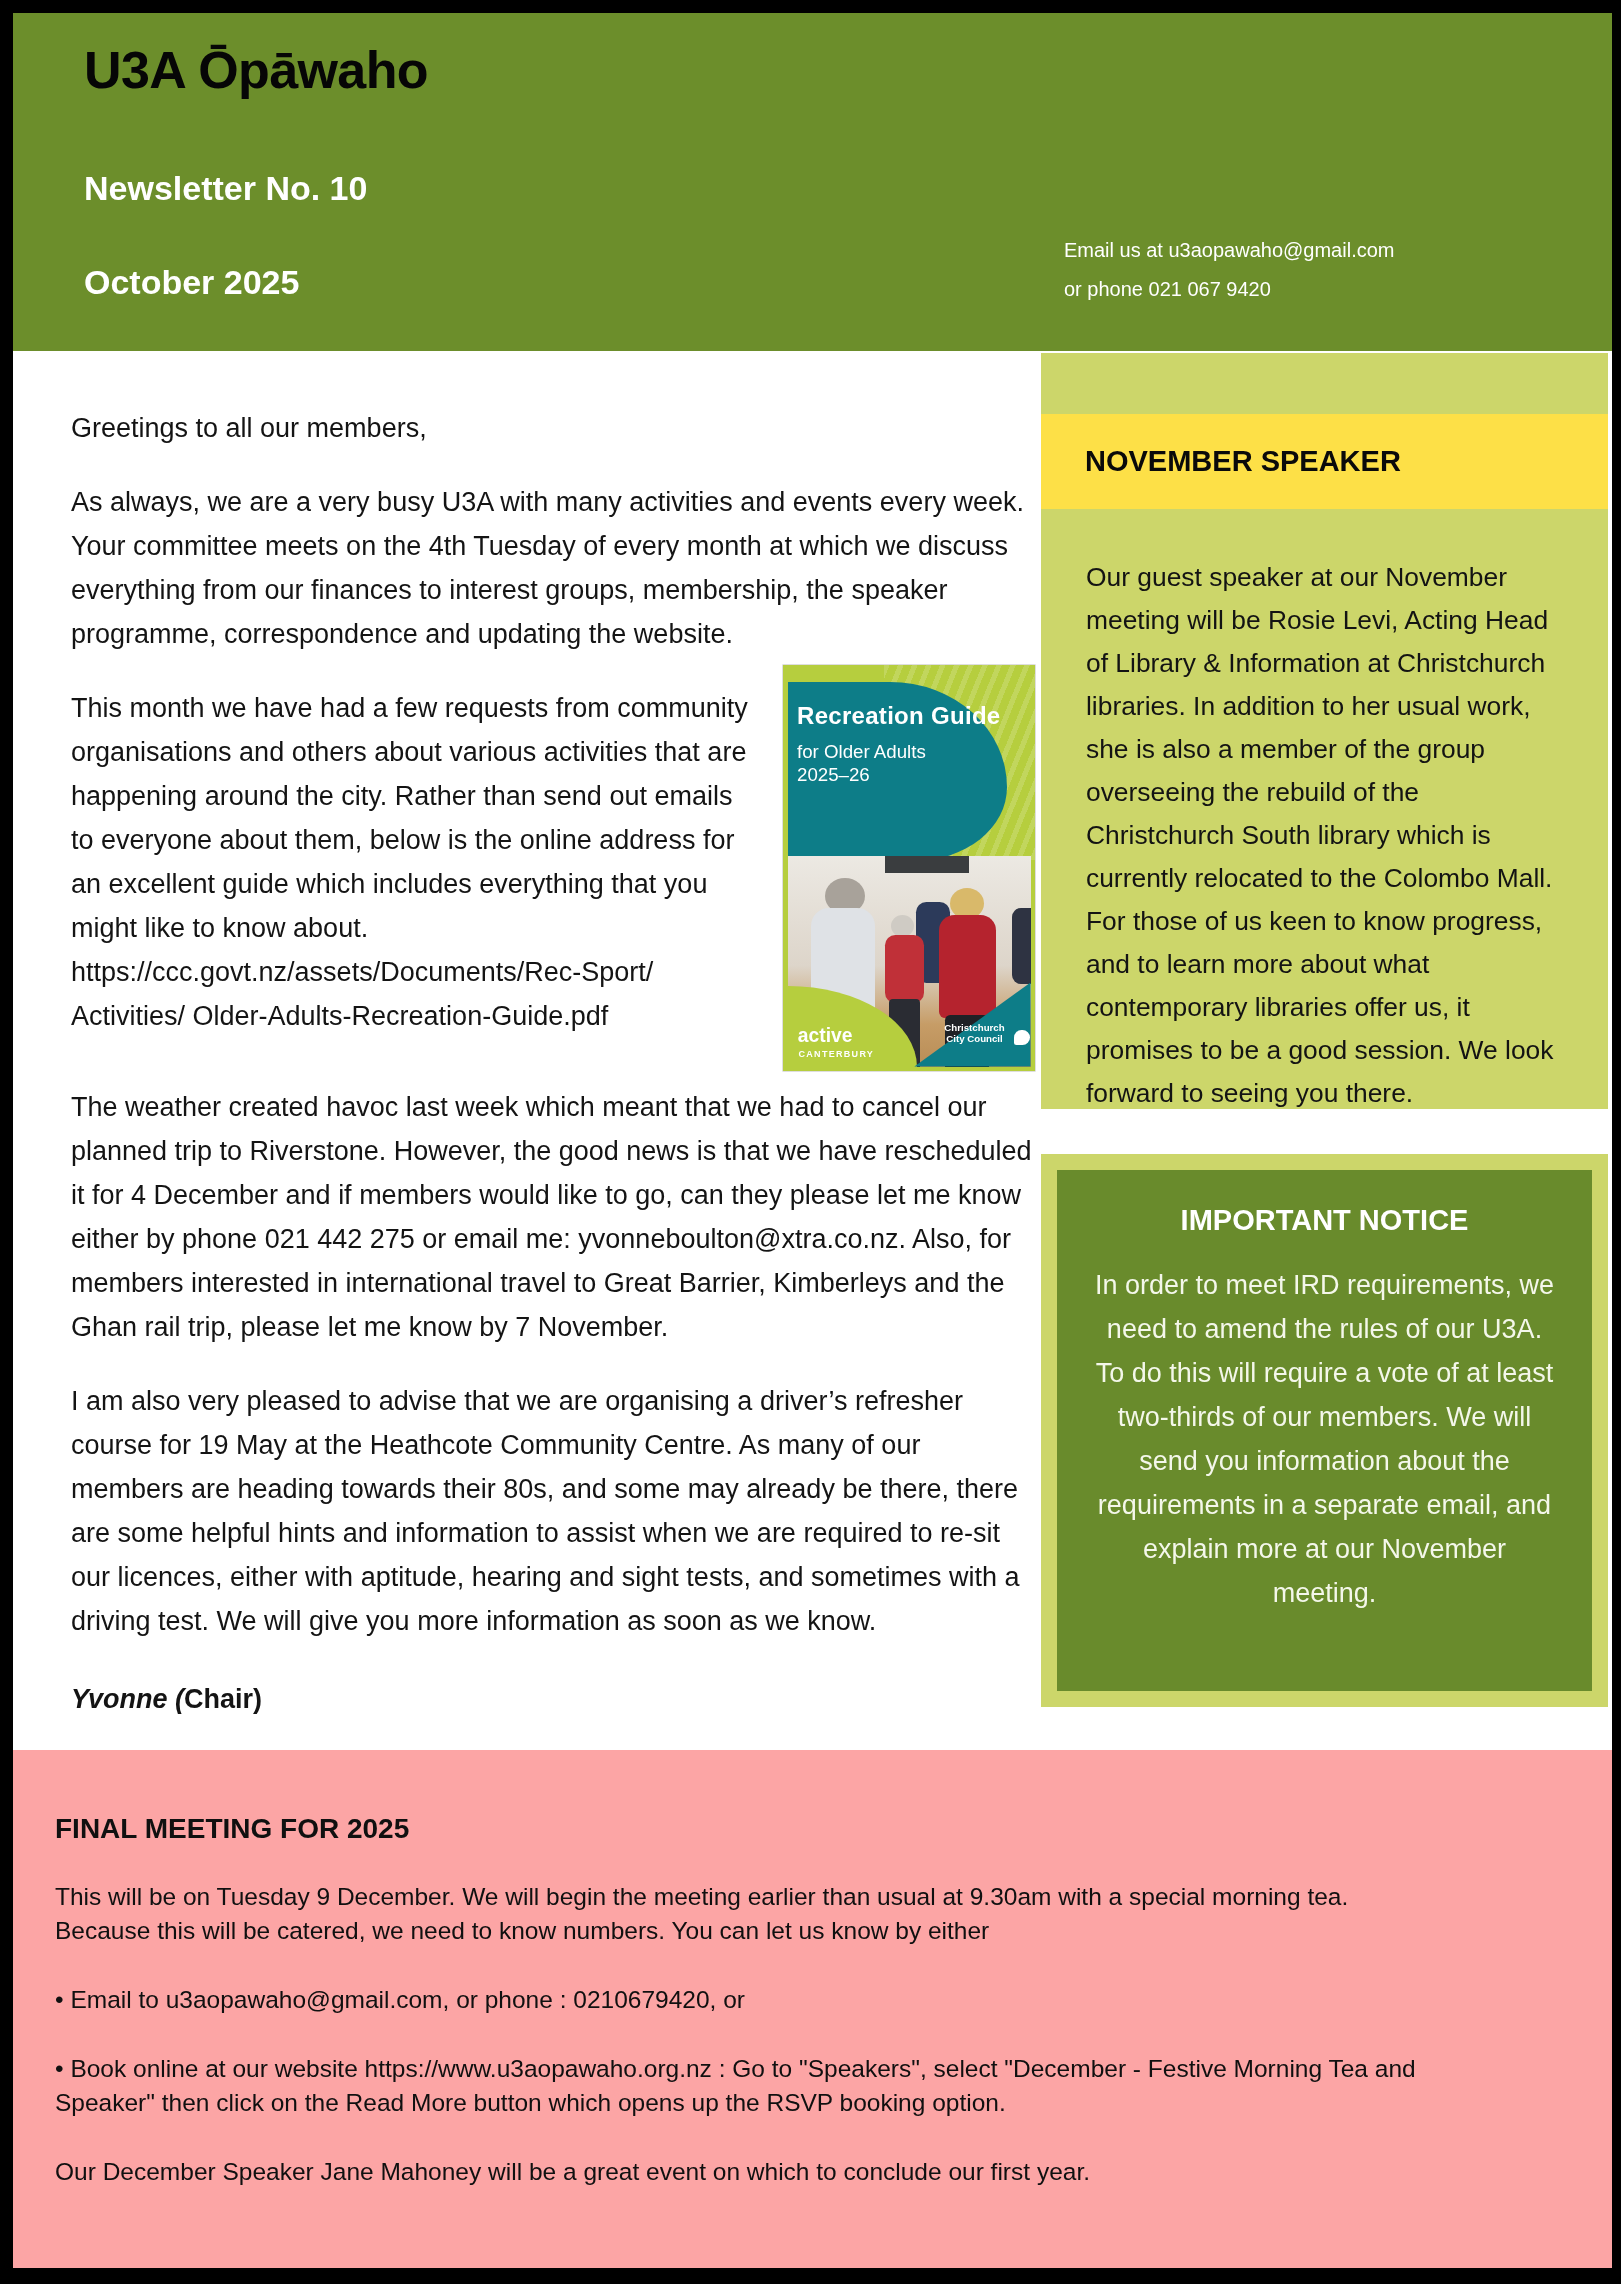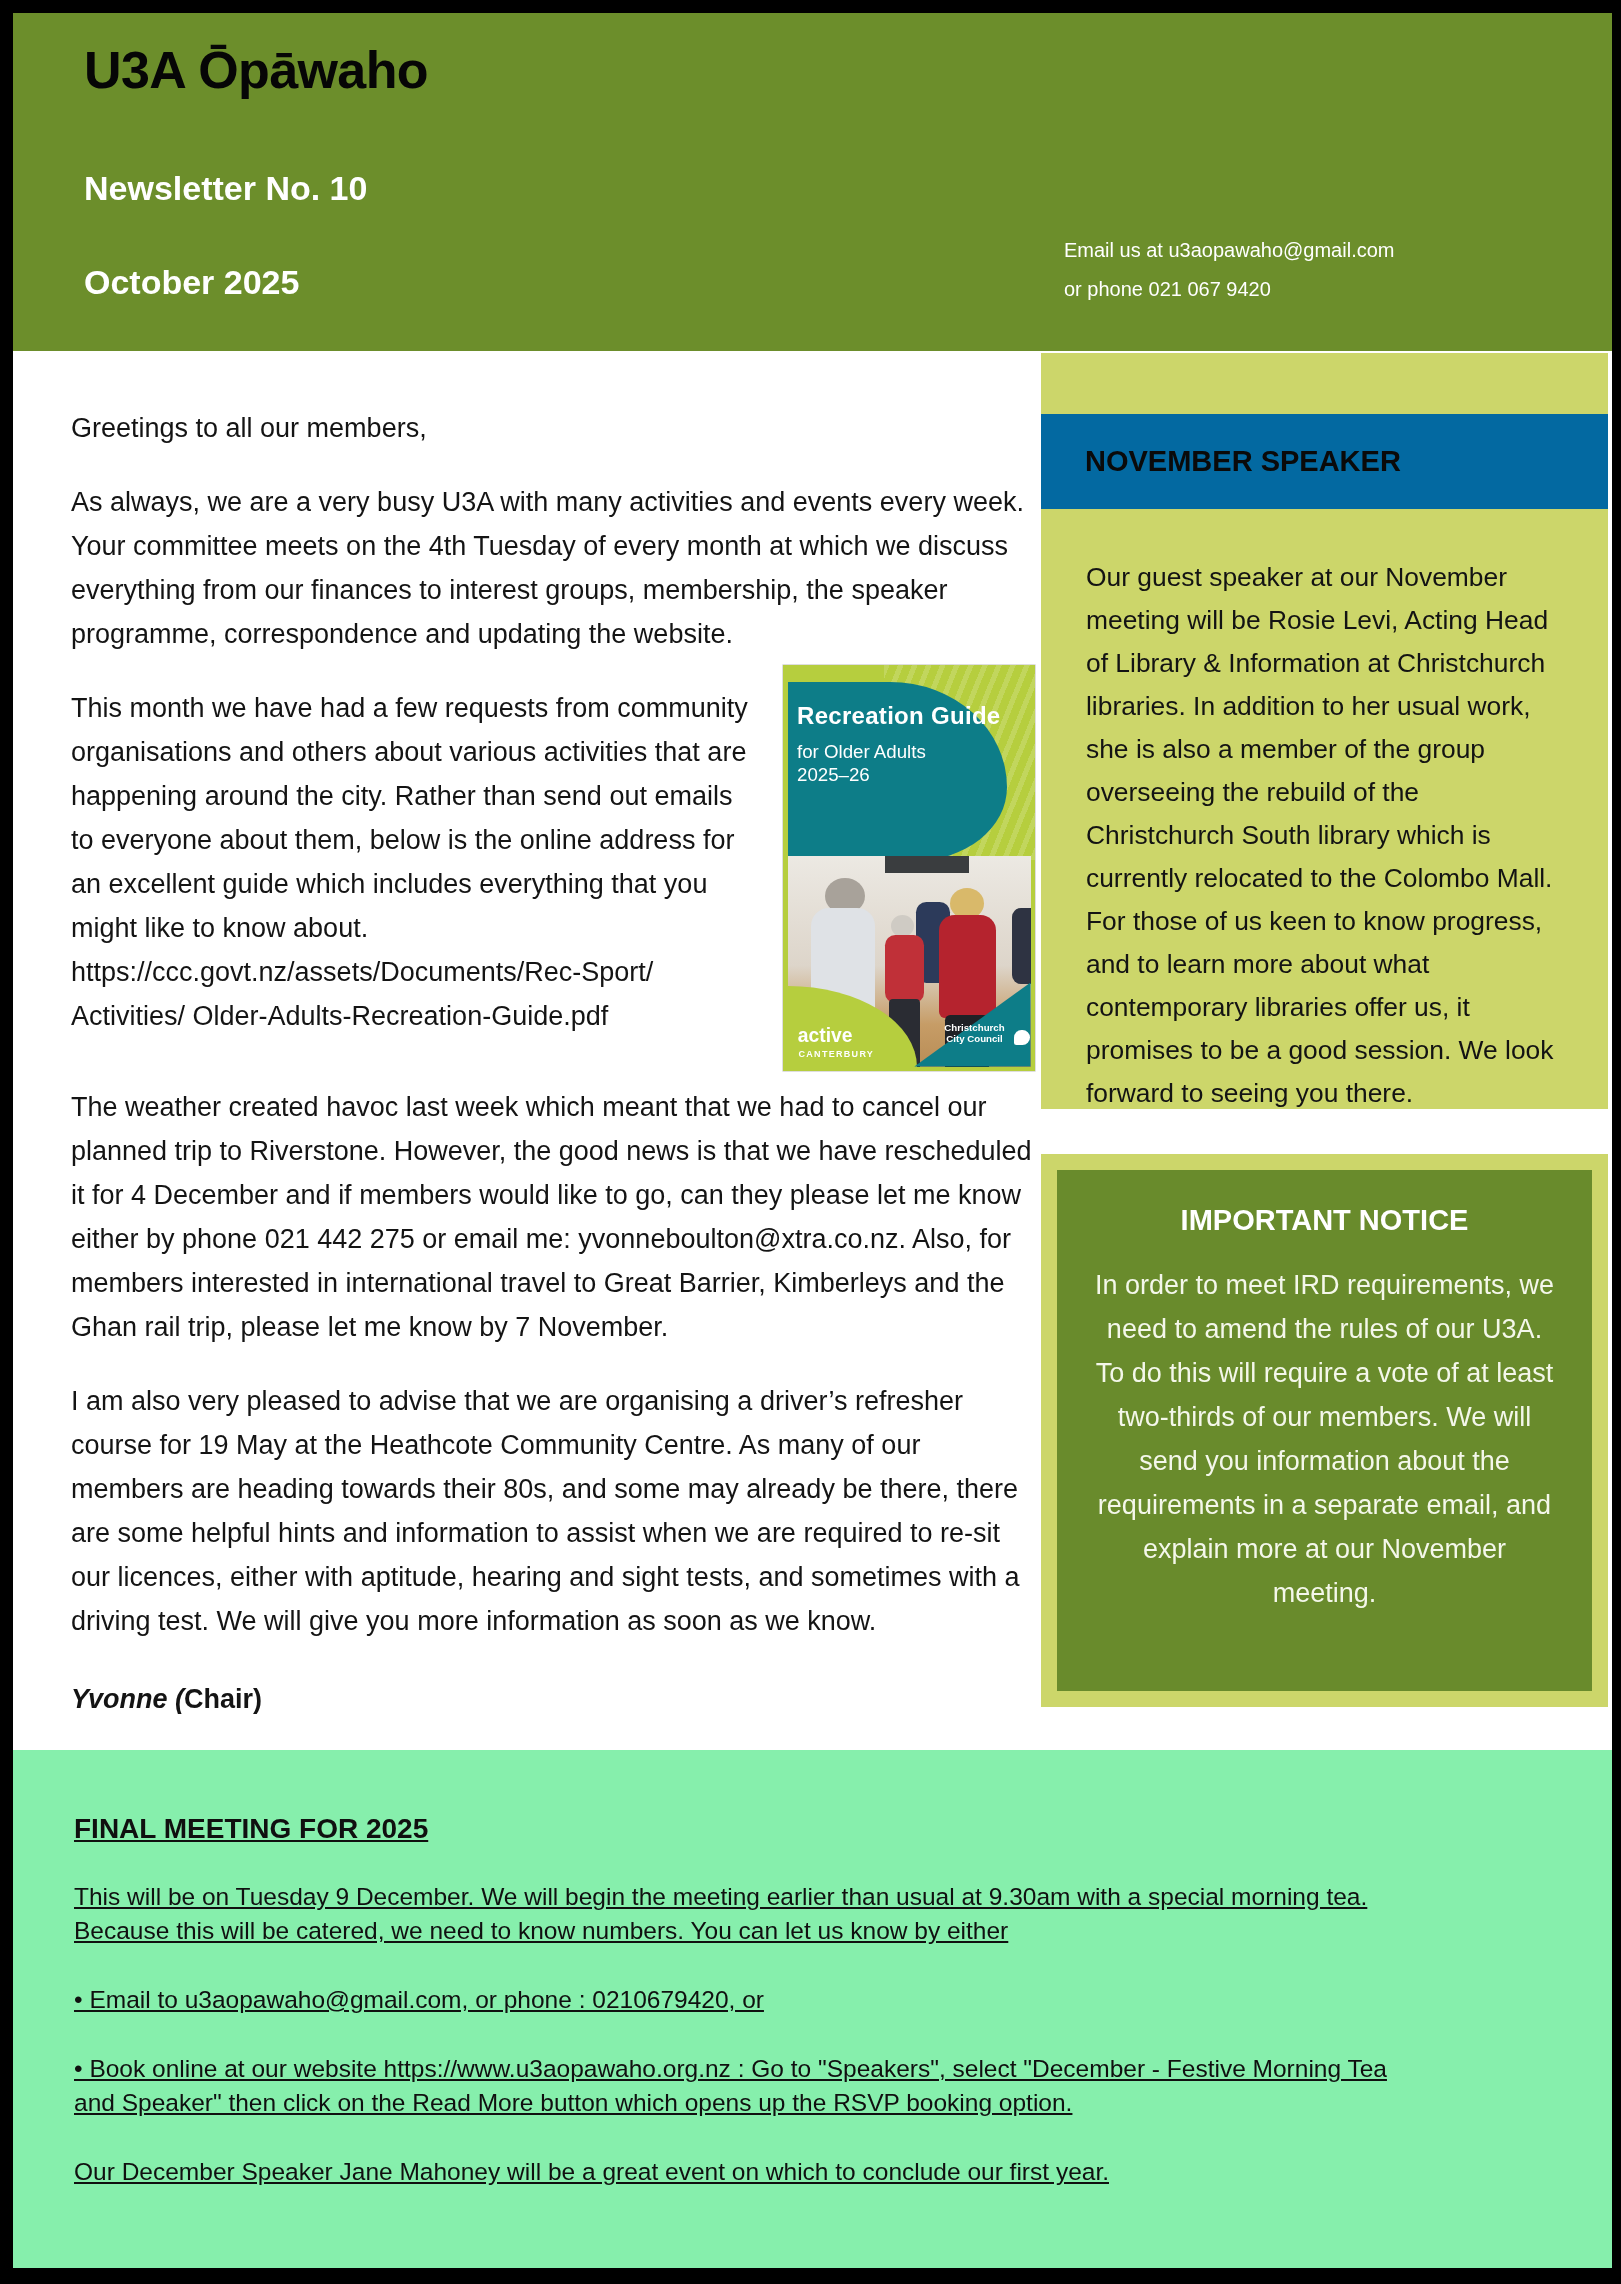--- a/index.html
+++ b/index.html
@@ -105,42 +105,42 @@
     position: absolute; right: 5.2px; bottom: 26px; width: 15.5px; height: 15.5px;
     background: #ffffff; border-radius: 50% 50% 50% 2.6px;
   }
   
   .nov-box {
     position: absolute; left: 1028px; top: 340px; width: 567px; height: 756px;
     background: #ccd66a;
   }
   .nov-white-band {
     position: absolute; left: 0; right: 0; top: 61px; height: 95px;
-    background: #0369a1; display: flex; align-items: center;
+    background: #fde047; display: flex; align-items: center;
   }
   .nov-heading { font-size: 29px; font-weight: bold; color: #0a0a0a; padding-left: 44px; }
   .nov-body {
     position: absolute; left: 45px; right: 43px; top: 203px;
     font-size: 26.4px; line-height: 43px; color: #131313;
   }
   .notice-box {
     position: absolute; left: 1028px; top: 1141px; width: 567px; height: 553px;
     background: #ccd66a; box-sizing: border-box; padding: 16px; text-align: center;
   }
   .notice-inner {
     width: 100%; height: 100%; box-sizing: border-box;
     background: #698b2c; padding: 34px 35px;
   }
   .notice-heading { font-size: 29px; font-weight: bold; color: #ffffff; }
   .notice-body { margin-top: 26px; font-size: 27px; line-height: 44px; color: #f4f7ea; }
   
   .footer {
     position: absolute; left: 0; right: 0; top: 1737px; bottom: 0;
-    background: #86efac; color: #101010;
-    box-sizing: border-box; padding: 63px 187px 0 61px; text-decoration: underline;
+    background: #fca5a5; color: #101010;
+    box-sizing: border-box; padding: 63px 187px 0 42px;
   }
   .footer-heading { font-size: 28px; font-weight: bold; }
   .footer p { margin: 35px 0 0 0; font-size: 24.5px; line-height: 34px; }
 </style>
 </head>
 <body>
 
 <div class="page">
 
   <div class="header">

